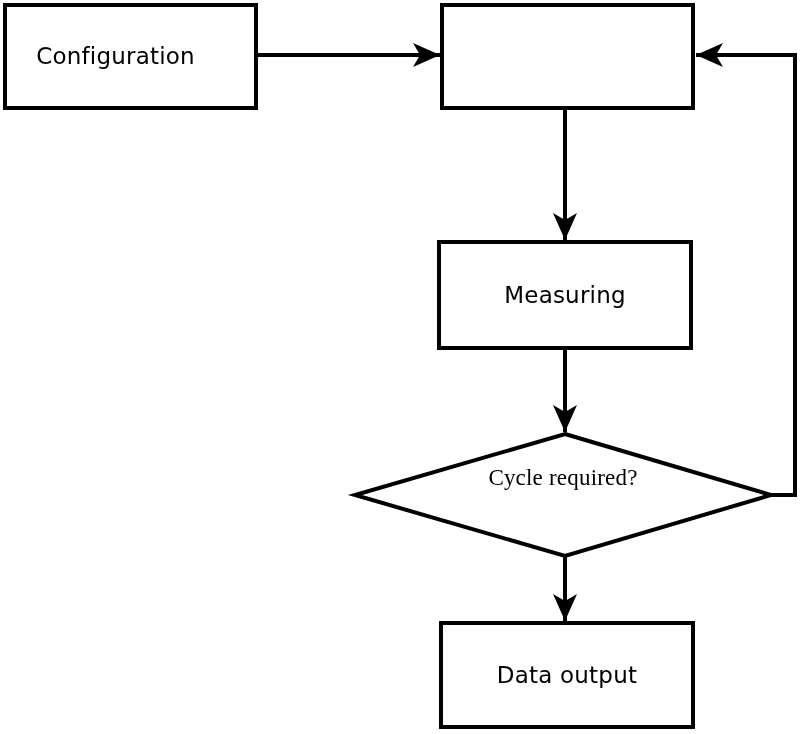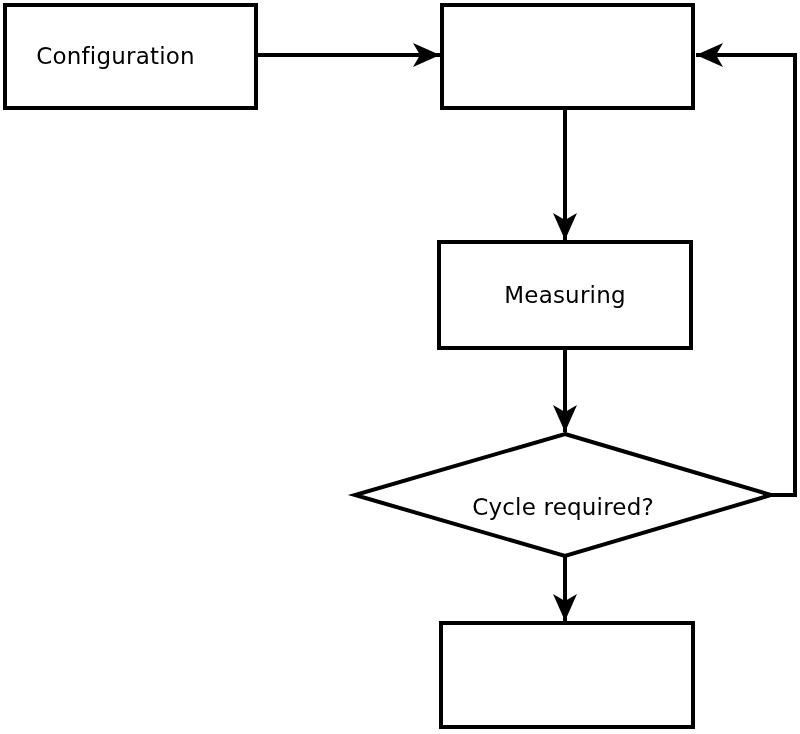--- a/index.html
+++ b/index.html
@@ -27,21 +27,21 @@
     justify-content: center;
     text-align: center;
     font-size: 23px;
     color: #000000;
     letter-spacing: 0.2px;
     pointer-events: none;
   }
   .lbl-configuration { left: 3px;   top: 3px;   width: 225px; height: 105px; }
   .lbl-initialization{ left: 440px; top: 3px;   width: 255px; height: 105px; }
   .lbl-measuring     { left: 437px; top: 240px; width: 256px; height: 110px; }
-  .lbl-decision      { left: 355px; top: 445px; width: 416px; height: 124px; }
+  .lbl-decision      { left: 355px; top: 416px; width: 416px; height: 124px; font-family: Liberation Serif, serif; }
   .lbl-data-output   { left: 439px; top: 621px; width: 256px; height: 108px; }
 </style>
 </head>
 <body>
 
 <div class="canvas">
 
   <svg width="800" height="734" viewBox="0 0 800 734">
     <defs>
       <marker id="arrowhead" markerUnits="userSpaceOnUse" markerWidth="28" markerHeight="24" refX="27" refY="12" orient="auto">
@@ -70,14 +70,15 @@
     <polyline points="771,495 795,495 795,55 696,55" fill="none" stroke="#000000" stroke-width="4" marker-end="url(#arrowhead)"></polyline>
   </svg>
 
   <div class="node-label lbl-configuration">Configuration</div>
 
 
   <div class="node-label lbl-measuring">Measuring</div>
 
   <div class="node-label lbl-decision">Cycle required?</div>
 
+  <div class="node-label lbl-data-output">Data output</div>
 
 </div>
 
 </body></html>

